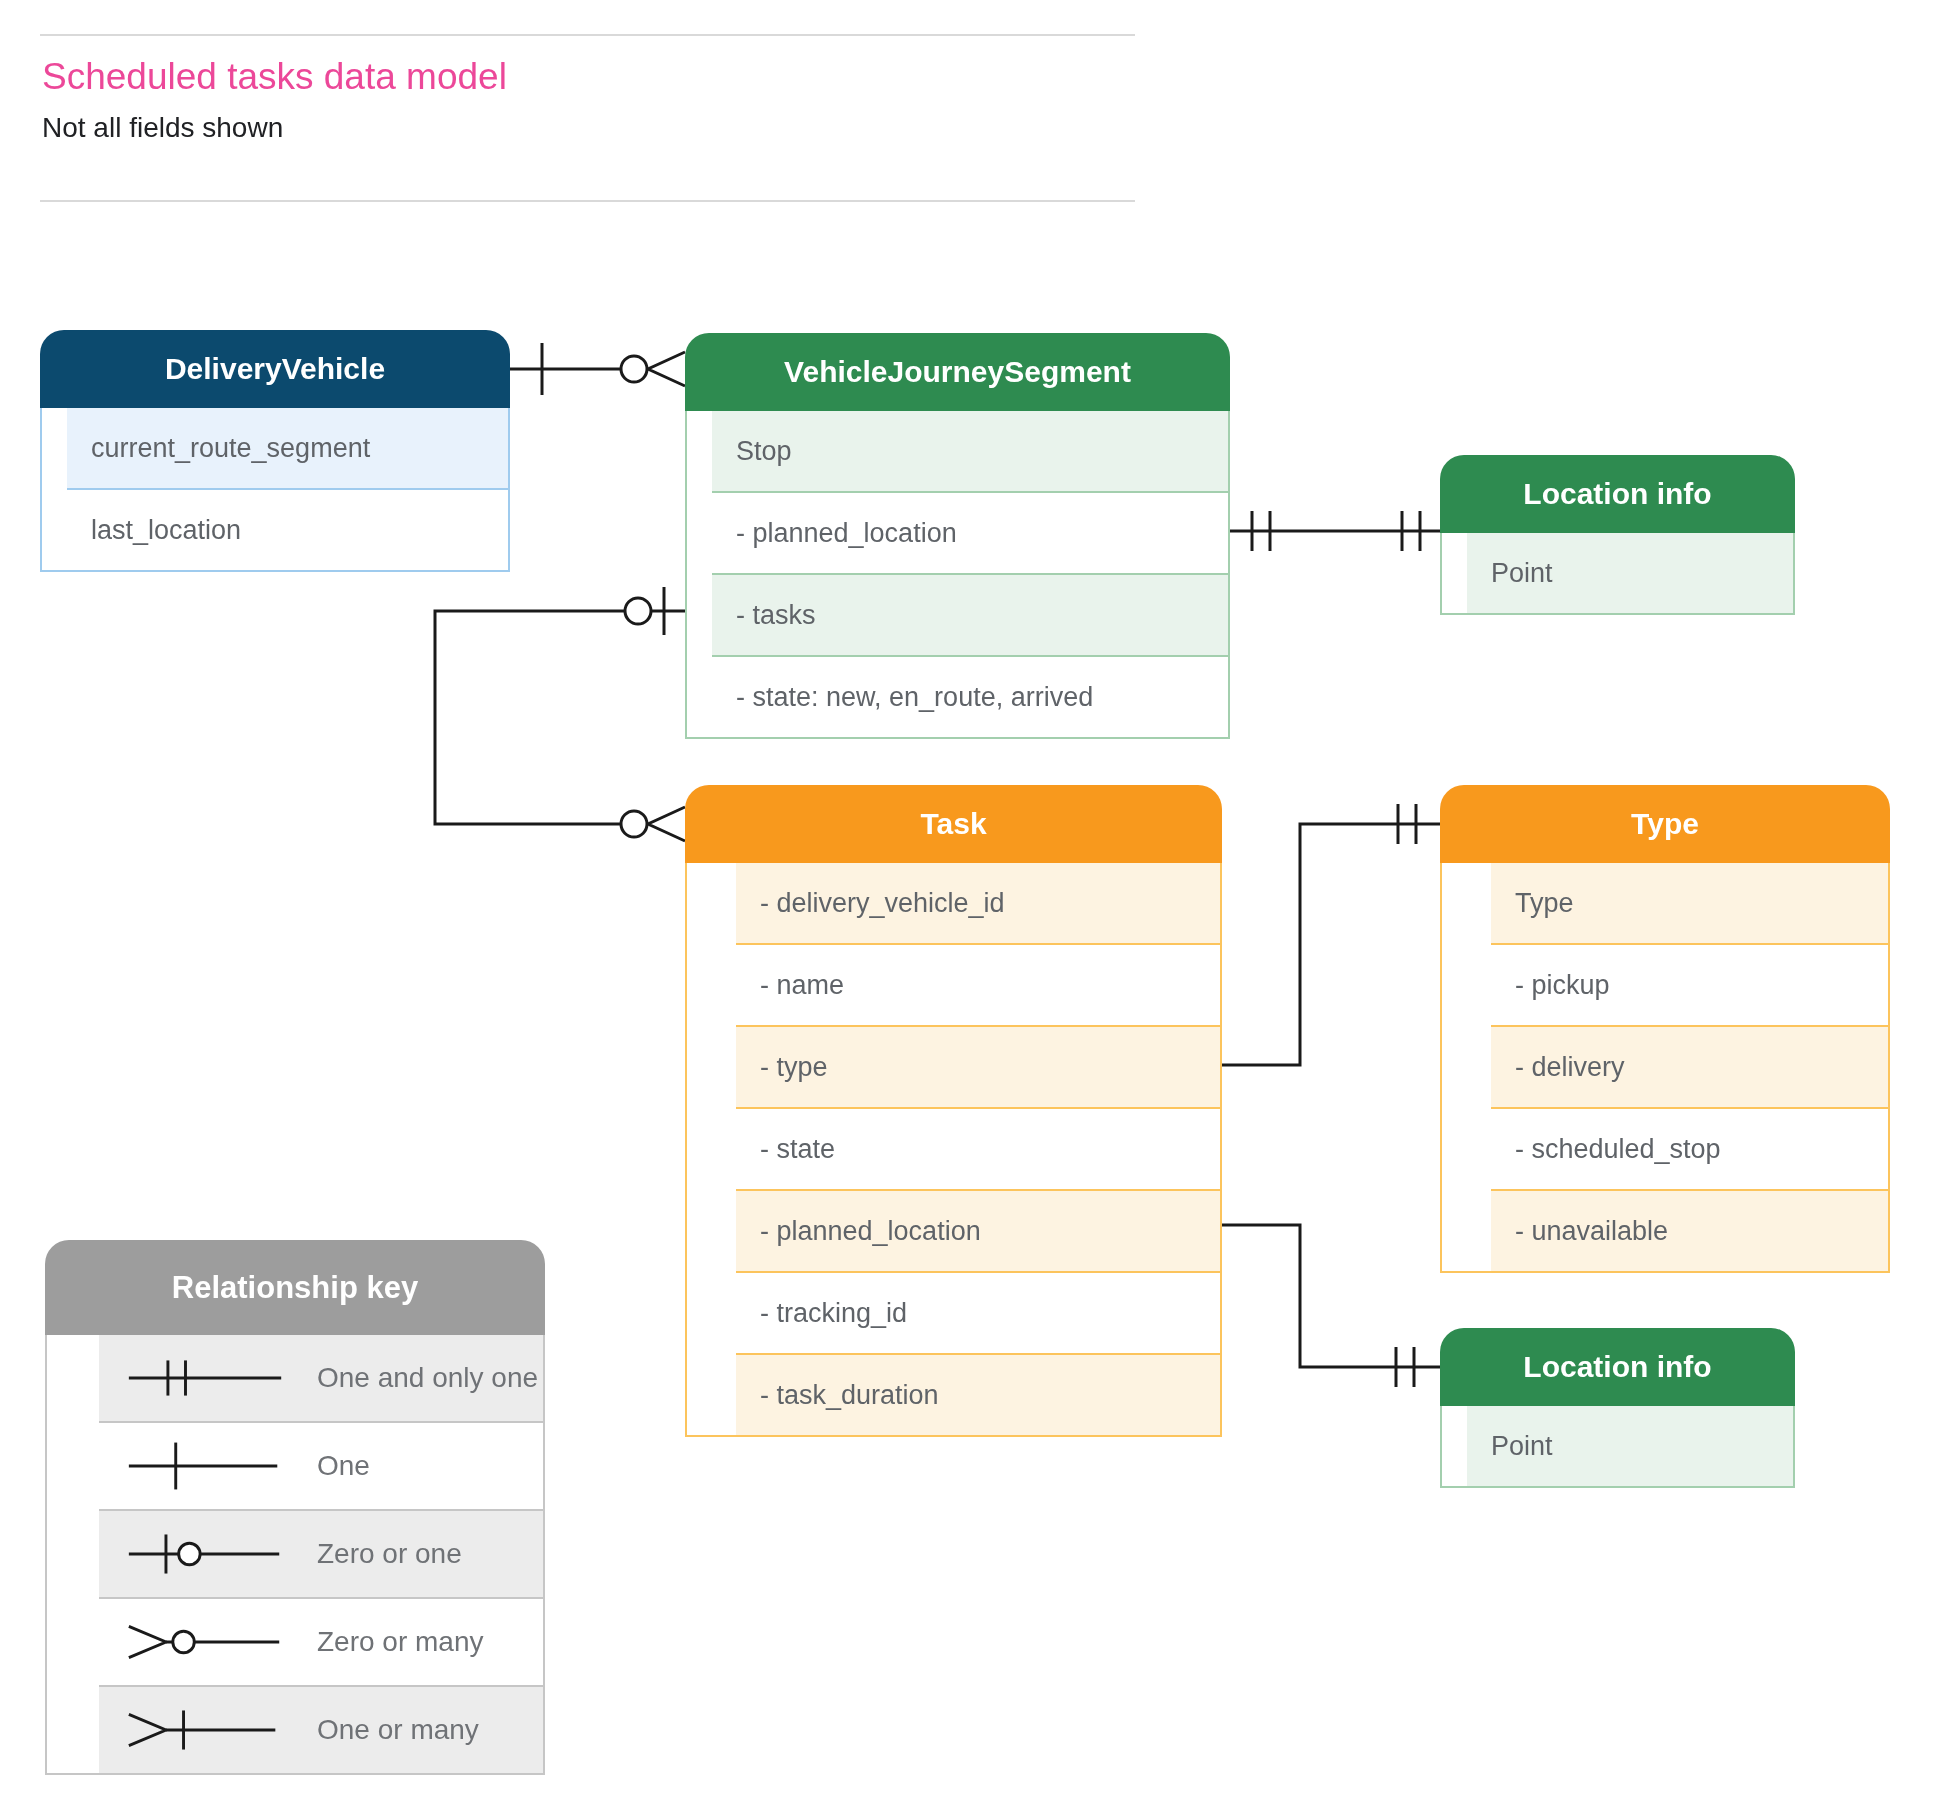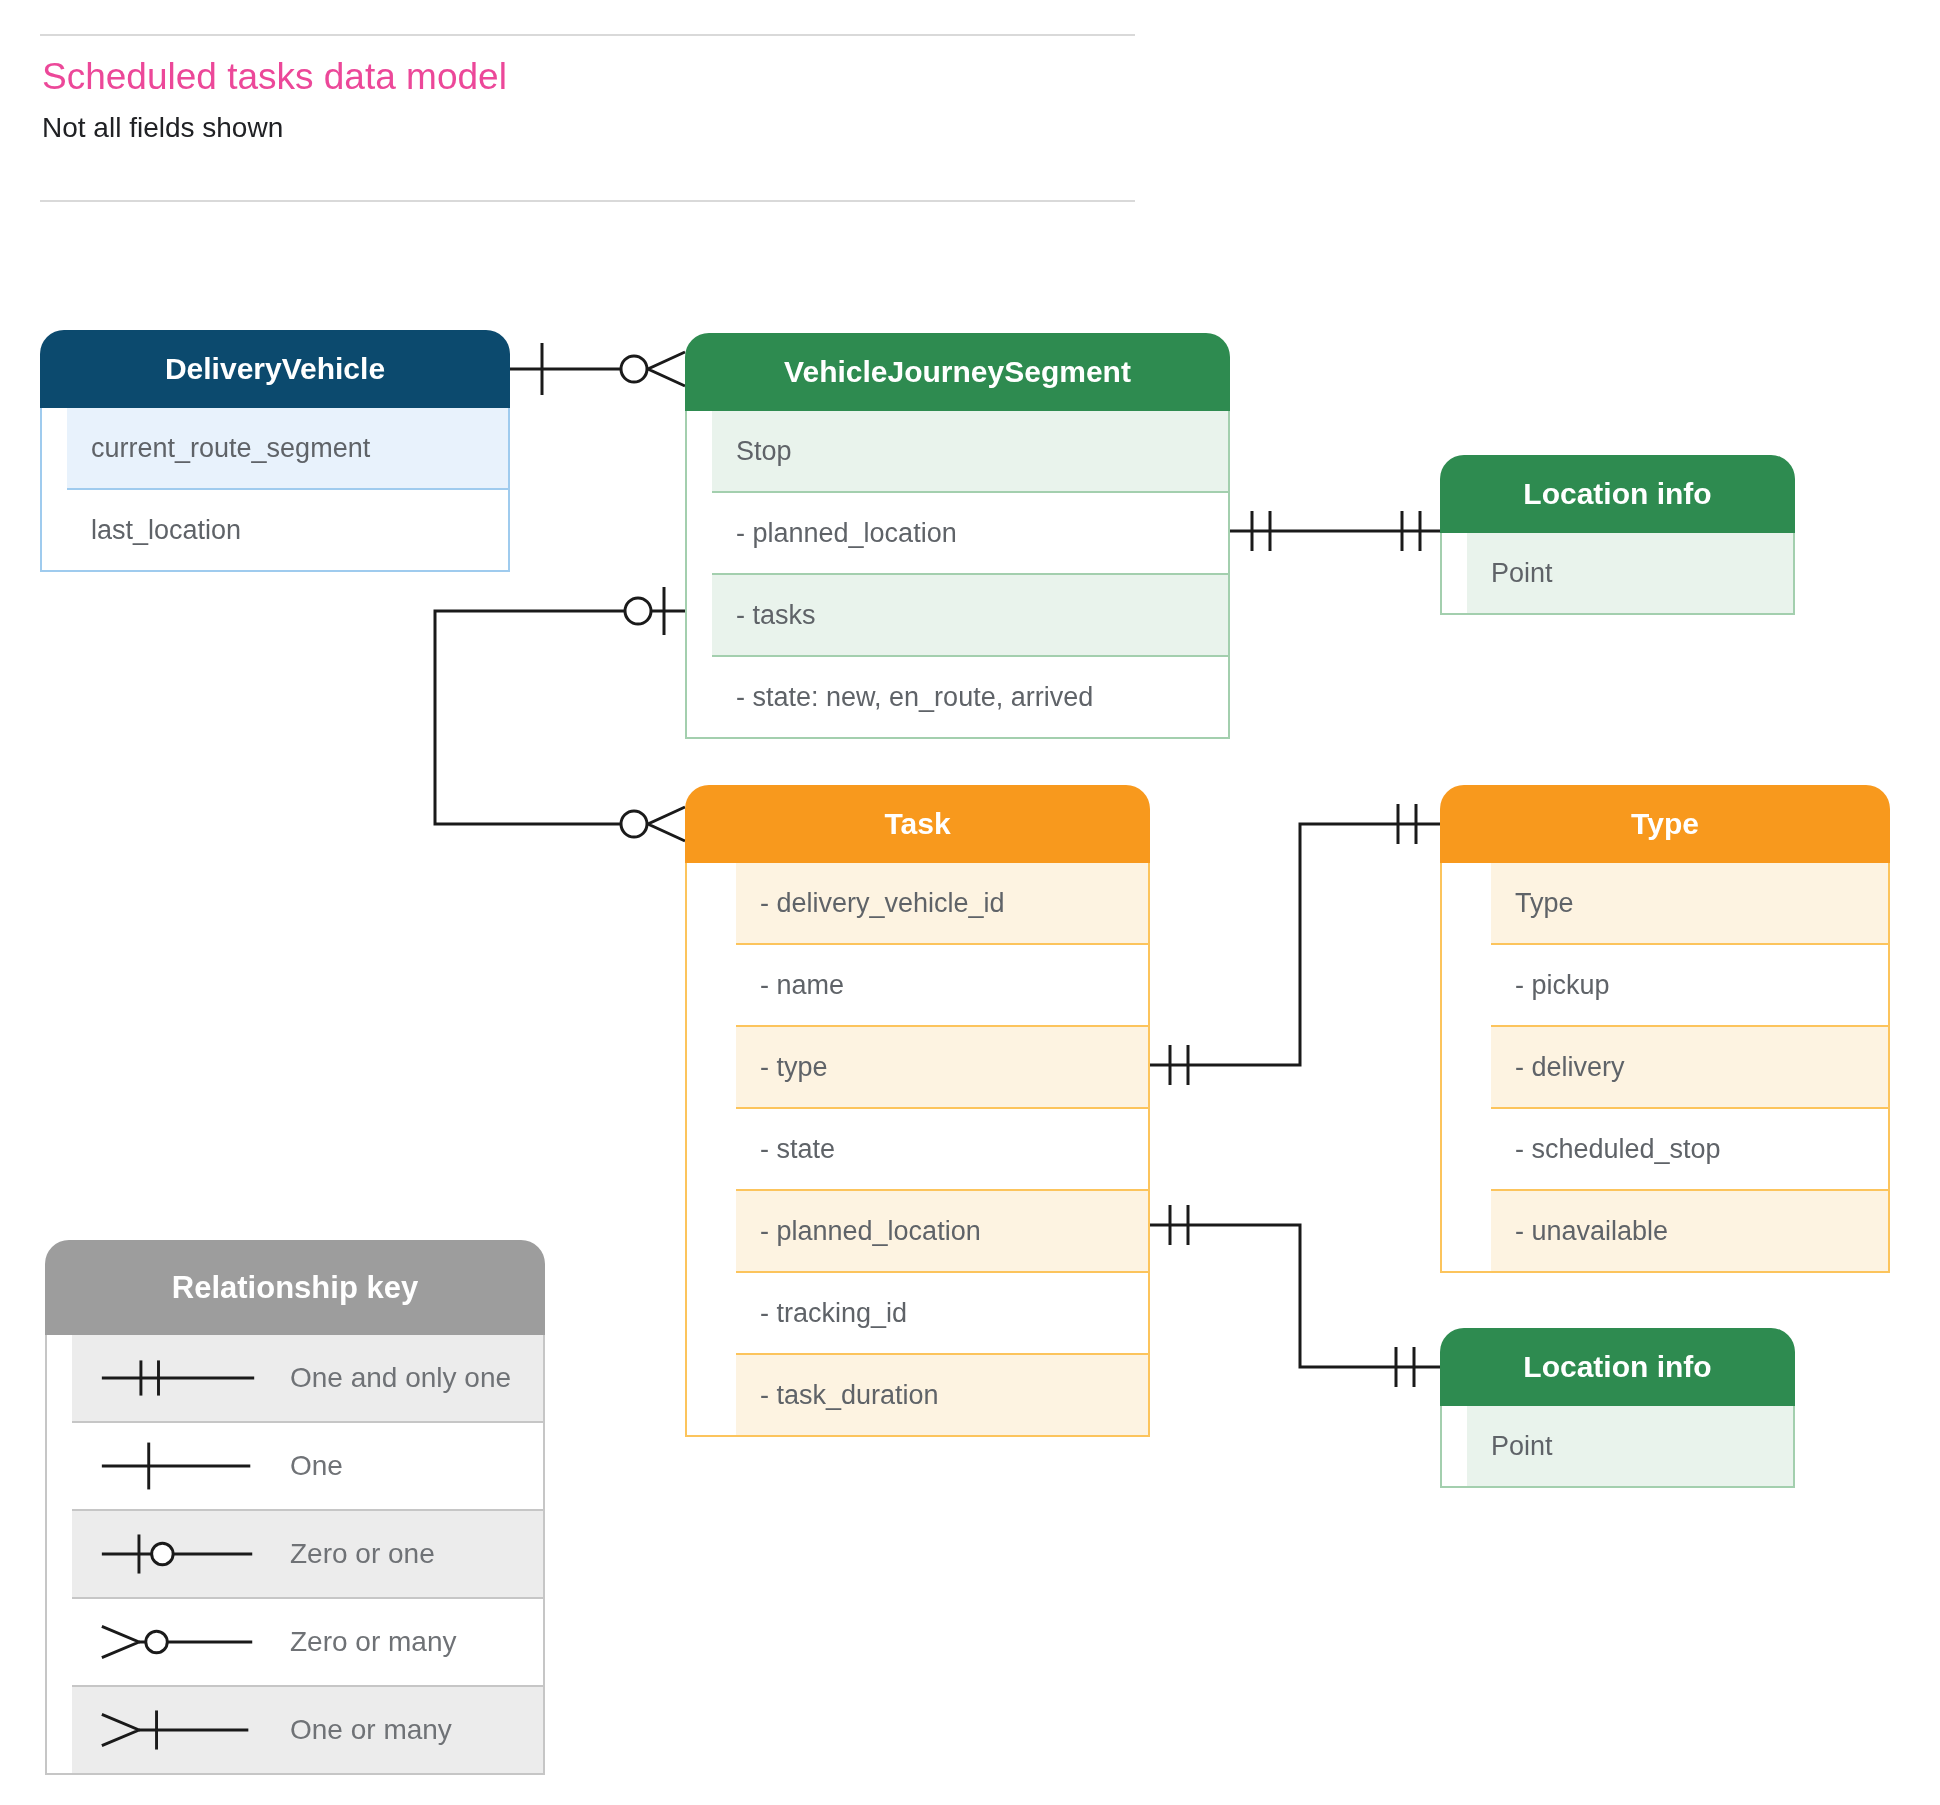--- a/index.html
+++ b/index.html
@@ -42,21 +42,21 @@
   .theme-green  .body { border-color:#a3cfae; }
   .theme-green  .row { border-color:#a3cfae; }
   .theme-green  .row.tint { background:#e9f3ec; }
 
   .theme-orange .hdr { background:#f8991d; }
   .theme-orange .body { border-color:#fcc45c;padding-left:24px; }
   .theme-orange .row { border-color:#fcc45c; }
   .theme-orange .row.tint { background:#fdf3e1; }
 
   .theme-gray   .hdr { background:#9d9d9d; height:95px; font-size:31px; }
-  .theme-gray   .body { border-color:#c6c6c6; }
+  .theme-gray   .body { border-color:#c6c6c6;padding-left:27px; }
   .theme-gray   .row { border-color:#c6c6c6; height:86px; }
   .theme-gray   .row.tint { background:#ececec; }
 
   .legend-row-label { font-size:28px; color:#6f7276; margin-left:28px; white-space:nowrap; }
   .legend-sym { flex:0 0 auto; }
 
   #connector-layer { position:absolute; left:0; top:0; pointer-events:none; }
   #connector-layer path, #connector-layer line {
     stroke:#1a1a1a; stroke-width:3; fill:none;
   }
@@ -152,21 +152,21 @@
     <div class="hdr">
       <span>Location info</span>
     </div>
     <div class="body">
         <div class="row tint">
           <span>Point</span>
         </div>
       </div>
   </div>
 
-  <div class="entity theme-orange" style="left:685px; top:785px; width:465px;text-align:center;">
+  <div class="entity theme-orange" style="left:685px; top:785px; width:537px;text-align:center;">
     <div class="hdr">
       <span>Task</span>
     </div>
     <div class="body">
         <div class="row tint">
           <span>- delivery_vehicle_id</span>
         </div>
         <div class="row">
           <span>- name</span>
         </div>

